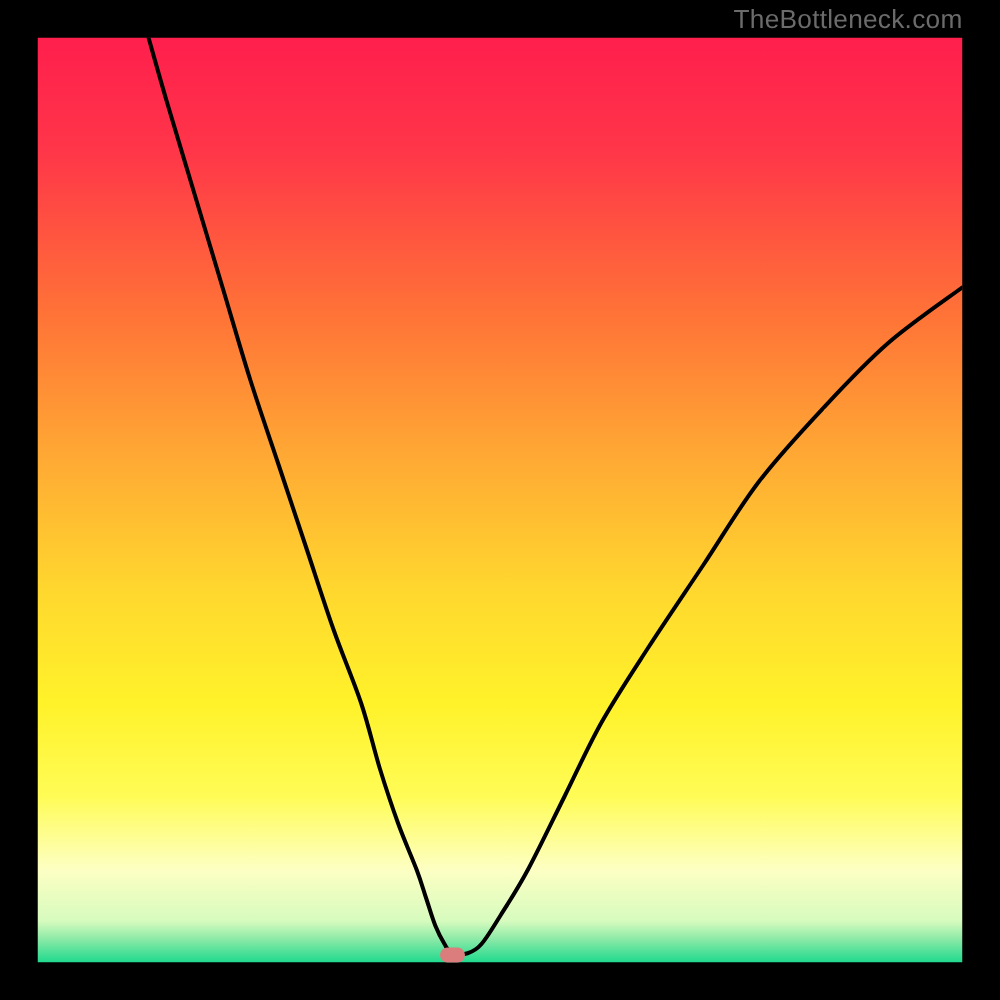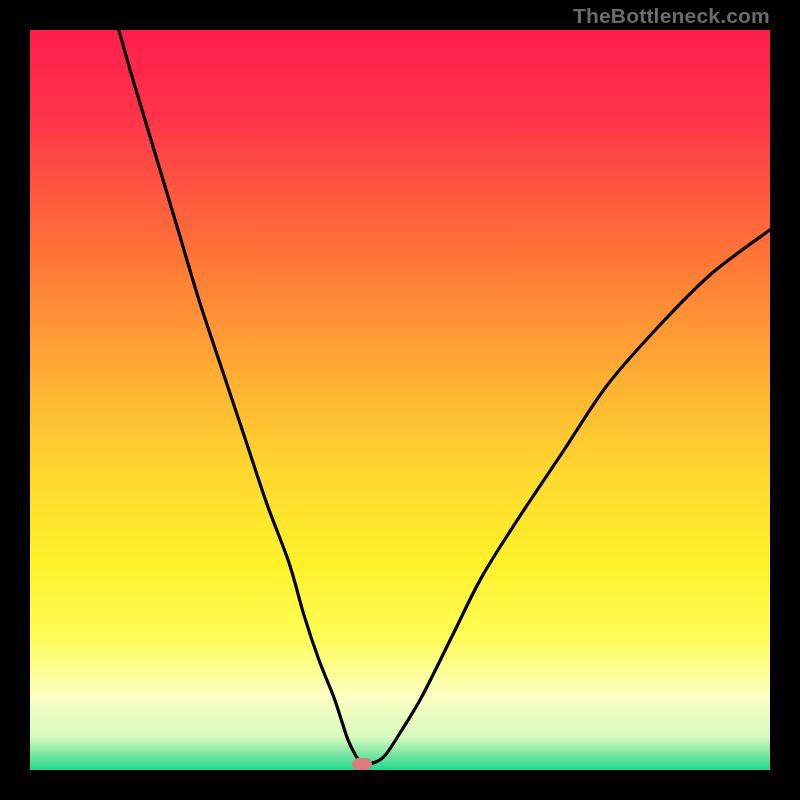--- a/index.html
+++ b/index.html
@@ -26,21 +26,21 @@
     width: 740px;
     height: 740px;
   }
   .watermark {
     position: absolute;
     top: 4px;
     right: 30px;
     color: #6b6b6b;
     font-size: 21px;
     letter-spacing: 0.2px;
-    font-weight: 700;
+    font-weight: 400;
   }
   svg.curve {
     position: absolute;
     left: 0;
     top: 0;
     width: 740px;
     height: 740px;
   }
   .marker {
     position: absolute;

